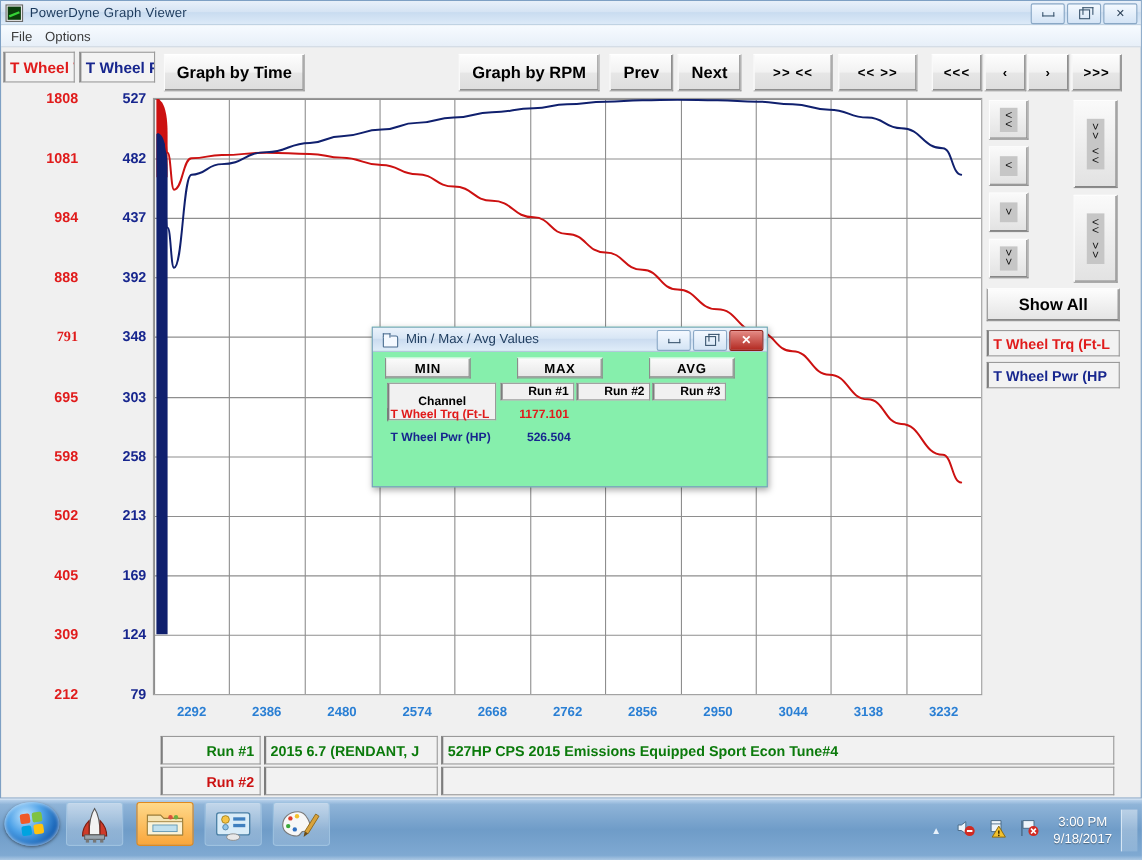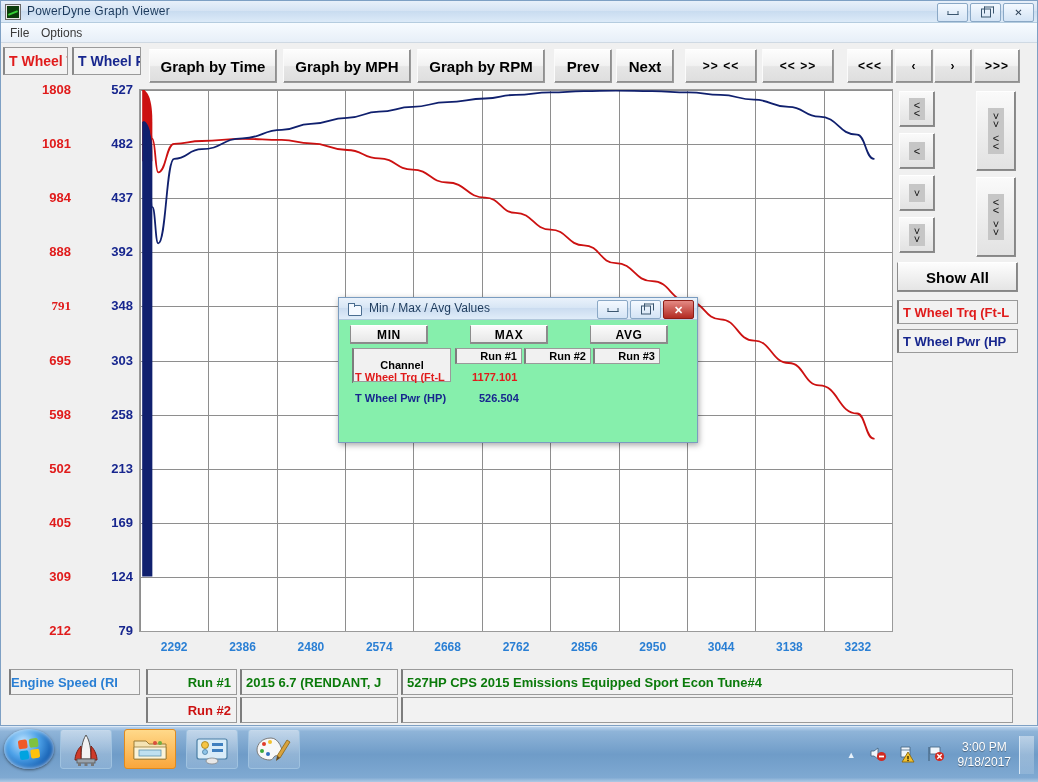--- a/index.html
+++ b/index.html
@@ -162,21 +162,20 @@
     <div class="menubar">
       <div class="menuitem" style="left:9px">File</div>
       <div class="menuitem" style="left:40px">Options</div>
     </div>
 
     <div class="toolbar">
       <div class="tb-chan" style="left:2px;width:65px;color:#e01b1b">T Wheel Trq (Ft-L</div>
       <div class="tb-chan" style="left:71px;width:69px;color:#17268e">T Wheel Pwr (HP</div>
 
       <div class="tb-btn" style="left:148px;width:128px">Graph by Time</div>
-      <div class="tb-btn" style="left:282px;width:128px">Graph by MPH</div>
       <div class="tb-btn" style="left:416px;width:128px">Graph by RPM</div>
       <div class="tb-btn" style="left:553px;width:58px">Prev</div>
       <div class="tb-btn" style="left:615px;width:58px">Next</div>
       <div class="tb-btn tb-arrows" style="left:684px;width:72px">&gt;&gt; &lt;&lt;</div>
       <div class="tb-btn tb-arrows" style="left:761px;width:72px">&lt;&lt; &gt;&gt;</div>
       <div class="tb-btn tb-arrows" style="left:846px;width:46px">&lt;&lt;&lt;</div>
       <div class="tb-btn tb-arrows" style="left:894px;width:38px">‹</div>
       <div class="tb-btn tb-arrows" style="left:933px;width:38px">›</div>
       <div class="tb-btn tb-arrows" style="left:973px;width:46px">&gt;&gt;&gt;</div>
     </div>
@@ -295,21 +294,20 @@
           <span>˅</span>
           <span>˅</span>
       </span>
     </div>
 
     <div class="showall" style="left:896px;top:261px;width:121px;height:30px">Show All</div>
 
     <div class="side-chan" style="left:896px;top:299px;width:121px;height:24px;color:#e01b1b">T Wheel Trq (Ft-L</div>
     <div class="side-chan" style="left:896px;top:328px;width:121px;height:24px;color:#17268e">T Wheel Pwr (HP</div>
 
-    <div class="cell" style="left:8px;top:668px;width:131px;height:26px;color:#2a7fd4">Engine Speed (RI</div>
 
     <div class="cell" style="left:145px;top:668px;width:91px;height:26px;color:#0b7a0b;
                 justify-content:flex-end;padding-right:5px">Run #1</div>
     <div class="cell" style="left:239px;top:668px;width:158px;height:26px;color:#0b7a0b;padding-left:4px">2015 6.7 (RENDANT, J</div>
     <div class="cell" style="left:400px;top:668px;width:612px;height:26px;color:#0b7a0b;padding-left:4px">527HP CPS 2015 Emissions Equipped Sport Econ Tune#4</div>
 
     <div class="cell" style="left:145px;top:696px;width:91px;height:26px;color:#cc1111;
                 justify-content:flex-end;padding-right:5px">Run #2</div>
     <div class="cell" style="left:239px;top:696px;width:158px;height:26px"></div>
     <div class="cell" style="left:400px;top:696px;width:612px;height:26px"></div>

